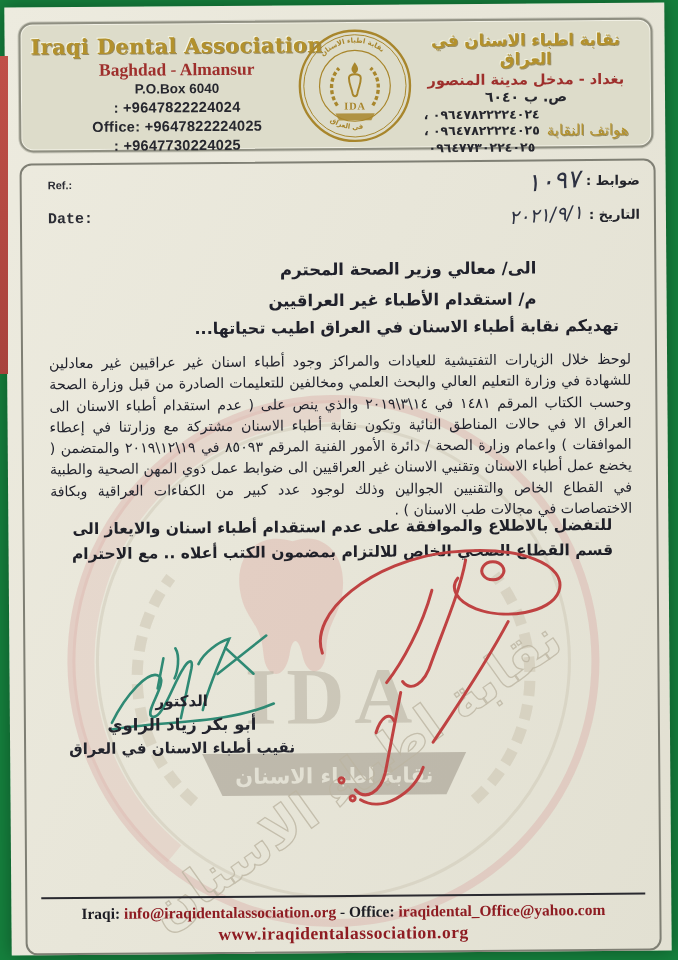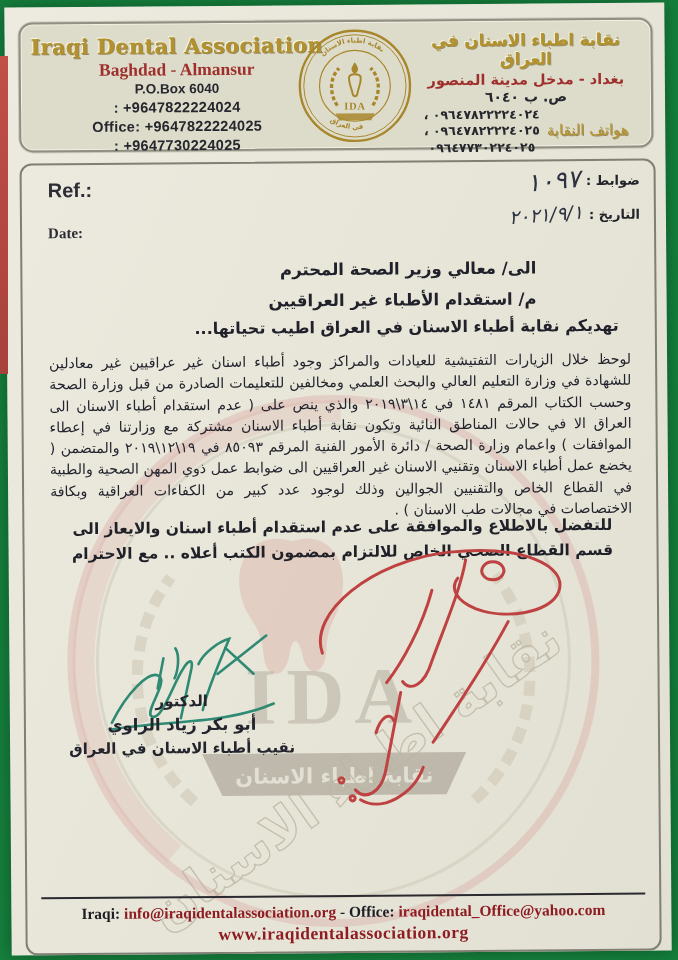--- a/index.html
+++ b/index.html
@@ -31,22 +31,22 @@
   .hr-pobox{font-size:14px;font-weight:bold;color:#26272e;margin-top:1px;}
   .hr-phones{display:flex;direction:rtl;align-items:center;justify-content:center;gap:7px;margin-top:2px;}
   .hr-phones-label{font-size:15px;font-weight:normal;color:#b3912c;white-space:nowrap;
          text-shadow:1px 1px 0 rgba(92,70,8,.5);}
   .hr-phone{font-size:12.5px;font-weight:bold;color:#26272e;line-height:1.3;letter-spacing:.4px;direction:rtl;}
 
   
   .main-box{position:absolute;left:14px;top:156px;width:632px;height:788px;
          border:2px solid #7f7f74;border-radius:12px;}
   .ref-label{position:absolute;left:26px;top:14px;font-family:"Liberation Sans",sans-serif;
-         font-weight:bold;font-size:20px;color:#2c2d35;}
-  .date-label{position:absolute;left:26px;top:60px;font-family:Liberation Serif, serif;
+         font-weight:bold;font-size:11px;color:#2c2d35;}
+  .date-label{position:absolute;left:26px;top:46px;font-family:Liberation Mono, monospace;
          font-weight:bold;font-size:15px;color:#2c2d35;}
   .num-block{position:absolute;right:14px;top:2px;direction:rtl;text-align:right;}
   .num-row{display:flex;direction:rtl;align-items:center;gap:6px;height:34px;}
   .ar-label{font-size:13px;font-weight:bold;color:#23242b;}
   .hand{font-size:25px;color:#2e3242;font-style:italic;display:inline-block;
          transform:rotate(-5deg);letter-spacing:1px;}
   .hand-date{font-size:19px;direction:ltr;transform:rotate(-4deg);}
 
   .letter-head{position:absolute;right:118px;top:92px;direction:rtl;text-align:right;
          font-weight:bold;font-size:16.5px;color:#20212b;line-height:1.85;}

